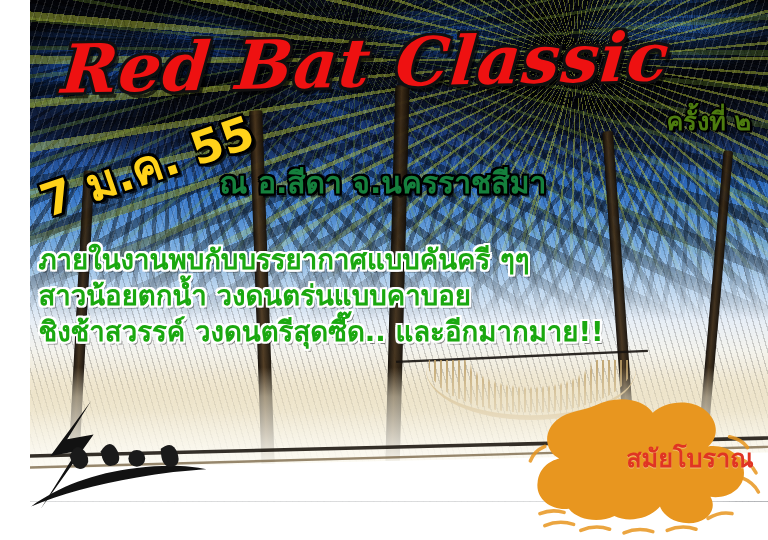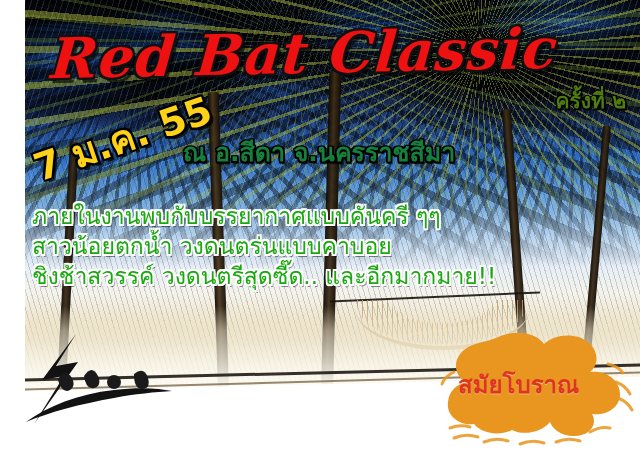--- a/index.html
+++ b/index.html
@@ -173,36 +173,36 @@
                 -2px -2px #000,2px -2px #000,-2px 2px #000,2px 2px #000,3px 4px 0 rgba(0,0,0,.7);
   }
   #venue{
     left:183px; top:132px;
     font-size:25px; font-weight:700; color:#15803d;
     text-shadow:-1.5px 0 #000,1.5px 0 #000,0 -1.5px #000,0 1.5px #000,
                 -1.5px -1.5px #000,1.5px -1.5px #000,-1.5px 1.5px #000,1.5px 1.5px #000,2px 3px 0 rgba(0,0,0,.6);
   }
   .body-line{
     left:32px;
-    font-size:23px; font-weight:400; color:#1aa80f;
+    font-size:23px; font-weight:700; color:#1aa80f;
     text-shadow:
       -1.6px 0 #fff,1.6px 0 #fff,0 -1.6px #fff,0 1.6px #fff,
       -1.6px -1.6px #fff,1.6px -1.6px #fff,-1.6px 1.6px #fff,1.6px 1.6px #fff,
       2px 3px 0 rgba(0,0,0,.45);
   }
   #line1{top:198px;}
   #line2{top:228px;}
   #line3{top:258px;}
   #line4{top:298px;}
 
   
   #badge{position:absolute;left:440px;top:332px;width:200px;height:118px;}
   #badge-text{
-    position:absolute;left:458px;top:365px;width:170px;text-align:left;
-    font-size:24px;font-weight:700;color:#e03423;
+    position:absolute;left:458px;top:365px;width:170px;text-align:right;
+    font-size:21px;font-weight:700;color:#e03423;
     text-shadow:0 1px 0 rgba(255,255,255,.35);
   }
 </style>
 </head>
 <body>
 
 <div id="poster">
 
   <div id="photo">
     <div class="bg-layer sky"></div>

